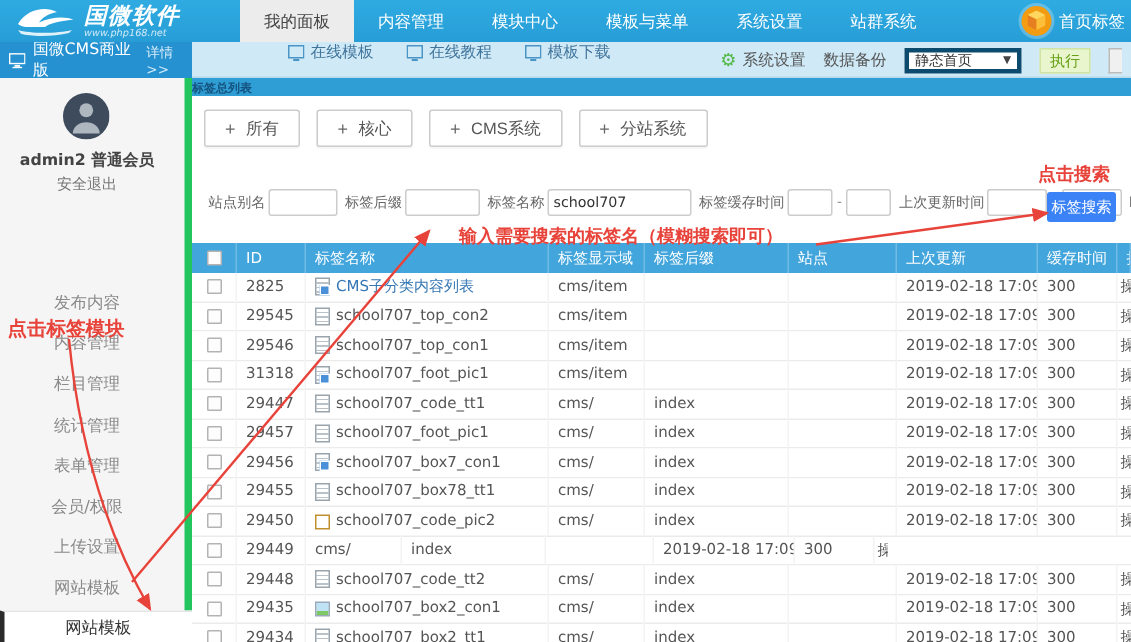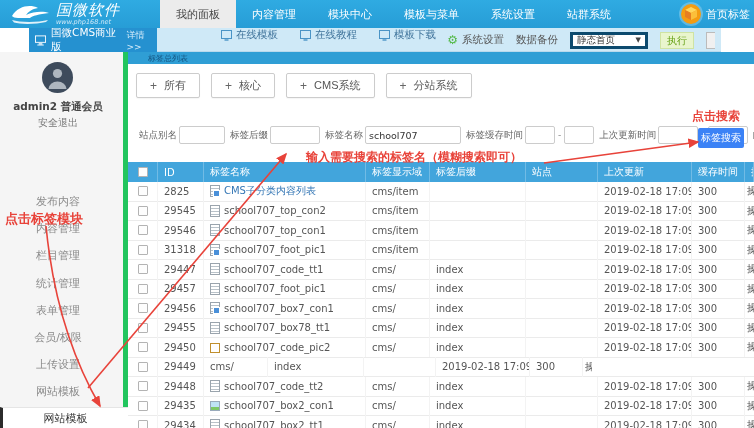--- a/index.html
+++ b/index.html
@@ -4,31 +4,31 @@
 <style>
   * { margin:0; padding:0; box-sizing:border-box; }
   html,body { width:754px; height:428px; overflow:hidden; }
   body { font-family:"DejaVu Sans","Liberation Sans",sans-serif; position:relative; background:#fff; font-size:11px; color:#555; }
   .stripes { background-image:repeating-linear-gradient(135deg, rgba(255,255,255,.09) 0 5px, rgba(255,255,255,0) 5px 10px); }
 
   
   #topnav { position:absolute; left:0; top:0; width:754px; height:28px; background:linear-gradient(#2fabe2,#279dd6); display:flex; align-items:stretch; z-index:5; }
   #logo { display:flex; align-items:center; padding-left:8px; width:160px; }
   #logo svg { margin-right:4px; }
-  .logo-txt .t { font-size:15px; font-weight:normal; font-style:italic; color:#fff; line-height:15px; letter-spacing:1px; }
+  .logo-txt .t { font-size:15px; font-weight:bold; font-style:italic; color:#fff; line-height:15px; letter-spacing:1px; }
   .logo-txt .s { font-size:6.5px; color:#cfe9f8; font-style:italic; }
   #nav-items { display:flex; align-items:stretch; }
   .nav-item { display:flex; align-items:center; padding:0 16px; color:#fff; font-size:11px; cursor:pointer; }
   .nav-item.active { background:#ececec; color:#444; }
   #home-tag { position:absolute; right:4px; top:0; height:28px; display:flex; align-items:center; color:#fff; font-size:11px; }
   #home-tag .cube { width:20px; height:20px; border-radius:50%; background:#f39c12; margin-right:5px; position:relative; box-shadow:0 0 0 2px rgba(255,255,255,.25); }
   #home-tag .cube svg { position:absolute; left:4px; top:3px; }
 
   
-  #toolbar { position:absolute; left:0; top:28px; width:692px; height:24px; background:#cfe9f7; border-bottom:1px solid #b9d9ec; z-index:4;margin-left:29px; }
+  #toolbar { position:absolute; left:0; top:28px; width:754px; height:24px; background:#cfe9f7; border-bottom:1px solid #b9d9ec; z-index:4; }
   #product { position:absolute; left:0; top:0; width:128px; height:24px; background:#2591d0; color:#fff; display:flex; align-items:center; font-size:10.5px; padding-left:6px; }
   #product .mon { margin-right:5px; }
   #product .detail { color:#d6ecfa; font-size:9px; margin-left:6px; }
   #tool-links { position:absolute; left:192px; top:0; height:24px; display:flex; align-items:flex-start; gap:22px; }
   .tool-link { display:flex; align-items:center; gap:4px; color:#41759c; font-size:10.5px; cursor:pointer; }
   #tool-right { position:absolute; right:6px; top:0; height:24px; display:flex; align-items:center; gap:12px; }
   .gear { color:#54b948; font-size:12px; line-height:12px; }
   .tool-text { color:#555; font-size:10.5px; }
   #static-select { width:78px; height:17px; background:#fff; border:3px solid #0c4a6e; font-size:9.5px; color:#333; display:flex; align-items:center; justify-content:space-between; padding:0 4px; }
   #static-select .arr { font-size:7px; color:#444; }
@@ -39,21 +39,21 @@
   #sidebar { position:absolute; left:0; top:52px; width:128px; height:376px; background:#f5f5f5; border-right:5px solid #22c55e; z-index:3; }
   #avatar { position:absolute; left:42px; top:10px; }
   #user-name { position:absolute; left:0; top:48px; width:116px; text-align:center; font-size:10.5px; font-weight:bold; color:#444; }
   #logout { position:absolute; left:0; top:64px; width:116px; text-align:center; font-size:10px; color:#777; cursor:pointer; }
   .side-item { position:absolute; left:0; width:116px; text-align:center; font-size:11px; color:#8a8a8a; line-height:18px; cursor:pointer; }
   .side-item.active { width:128px; background:#fff; border-left:3px solid #2b2b2b; border-top:1px solid #e5e5e5; color:#333; line-height:21px; }
 
   
   #main { position:absolute; left:128px; top:52px; width:626px; height:376px; background:#fff; }
   #strip { position:absolute; left:0; top:0; width:626px; height:12px; background:#2f9ed5; }
-  #strip-tab { position:absolute; left:20px; top:1px; font-size:8px; color:#14537f; font-weight:normal; }
+  #strip-tab { position:absolute; left:0; top:1px; font-size:8px; color:#14537f; font-weight:bold; }
   #filters { position:absolute; left:8px; top:21px; display:flex; gap:11px; }
   .filter-btn { height:25px; background:#fff; border:1px solid #ccc; border-radius:2px; display:flex; align-items:center; gap:7px; padding:0 13px; font-size:11px; color:#555; cursor:pointer; box-shadow:0 1px 1px rgba(0,0,0,.04); }
   .filter-btn .plus { font-size:12px; color:#666; }
 
   #search-row { position:absolute; left:8px; top:74px; width:560px; display:flex; align-items:center; gap:2px; }
   .sf-label { font-size:9.5px; color:#666; white-space:nowrap; margin-left:3px; }
   .sf-input { height:18px; border:1px solid #ccc; border-radius:2px; font-size:9.5px; color:#333; padding:0 3px; font-family:inherit; }
   .sf-dash { color:#888; font-size:9px; padding:0 1px; }
   #search-btn { position:absolute; left:570px; top:76px; width:46px; height:20px; background:#3b82f6; color:#fff; border:none; border-radius:2px; font-size:10px; font-family:inherit; cursor:pointer; }
 

